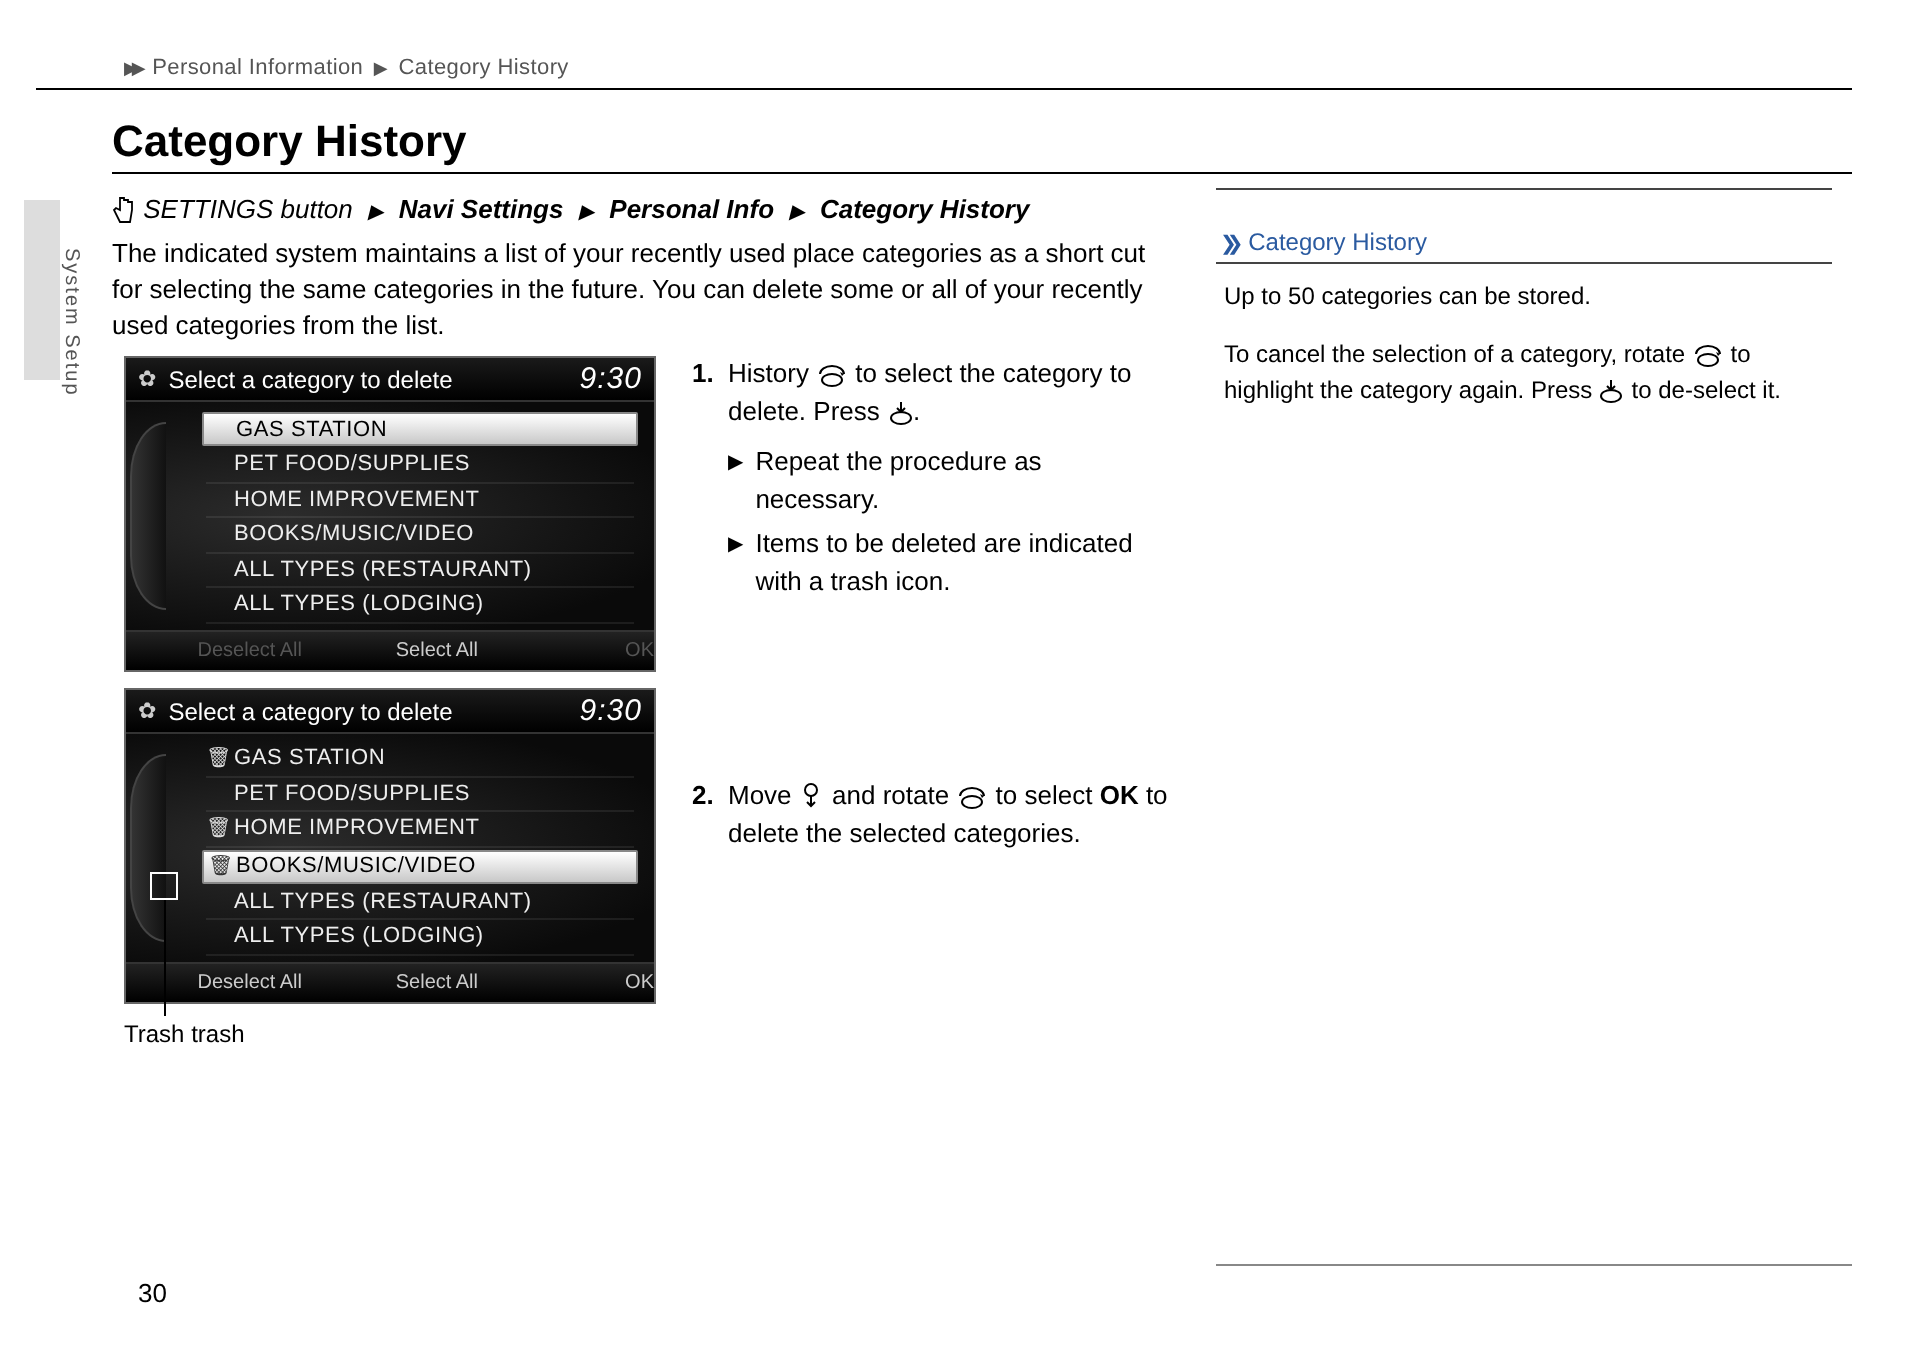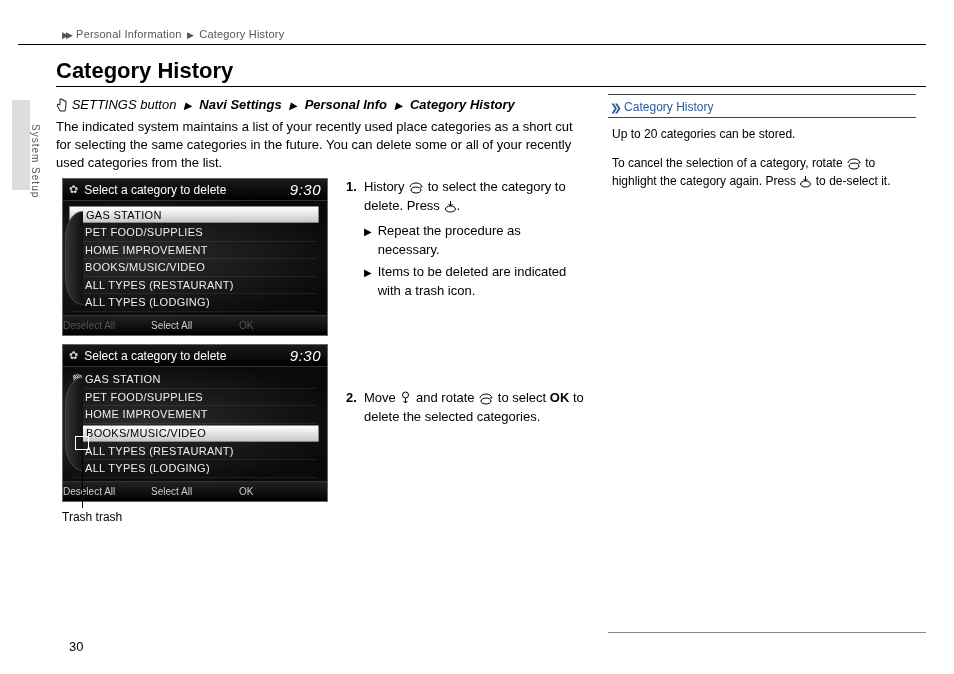--- a/index.html
+++ b/index.html
@@ -85,21 +85,21 @@
     padding: 0 6px;
     font-size: 12px;
     border-bottom: 1px solid #333;
   }
   .shot-head .gear { margin-right:6px; color:#ccc; font-size:11px;}
   .shot-head .clock { margin-left:auto; font-weight:normal; font-size:15px; font-style: italic; letter-spacing:0.5px;text-align:center;}
   .shot-body {
     position: relative;
     height: 114px;
     background: radial-gradient(ellipse at 30% 50%, #2c2c2c, #0a0a0a 80%);
-    padding: 4px 10px 0 8px;
+    padding: 4px 10px 0 40px;
   }
   .shot-row {
     height: 17.5px;
     font-size: 11px;
     color:#eee;
     display:flex;
     align-items:center;
     border-bottom: 1px solid rgba(255,255,255,0.08);
     letter-spacing: 0.3px;
   }
@@ -116,21 +116,21 @@
   .shot-row.highlight .trashmark { color:#333; }
   .shot-foot {
     display:flex;
     height: 20px;
     align-items:center;
     background: linear-gradient(#222,#000);
     font-size: 10px;
     color:#ccc;
     border-top:1px solid #333;
   }
-  .shot-foot div { flex:1; text-align:left; }
+  .shot-foot div { flex:1; text-align:right; }
   .shot-foot .dim { color:#555; }
   .arc {
     position:absolute; left:2px; top:10px; bottom:10px; width:18px;
     border:1px solid #444; border-right:none;
     border-radius: 40px 0 0 40px / 60px 0 0 60px;
     background: linear-gradient(90deg,#333,#111);
   }
   .cursor-box {
     position:absolute;
     border: 1px solid #fff;
@@ -167,21 +167,21 @@
   
   .side-col {
     position:absolute;
     top: 94px; left: 608px;
     width: 308px;
     font-size: 12px;
   }
   .side-col-head {
     border-top: 1px solid #444;
     border-bottom: 1px solid #444;
-    padding: 5px 0 3px 2px;
+    padding: 19px 0 3px 2px;
     color:#2a5aa0;
     font-size: 12px;
     margin-bottom: 8px;
   }
   .side-col-head .chev { color:#2a5aa0; letter-spacing:-5px; font-size:10px; margin-right:4px;}
   .side-col p { margin: 0 0 12px 4px; line-height:1.45; }
   .page-num {
     position:absolute;
     bottom: 20px; left: 30px;
     font-size: 13px;
@@ -348,21 +348,21 @@
         </svg><span> to select </span><b>OK</b><span> to delete the selected categories.</span>
     </div>
   </div>
 </div>
 
 <div class="side-col">
   <div class="side-col-head">
     <span class="chev">❯❯</span>
     <span>Category History</span>
   </div>
-  <p>Up to 20 categories can be stored.</p>
+  <p>Up to 50 categories can be stored.</p>
   <p>
     <span>To cancel the selection of a category, rotate </span><svg class="ico" width="16" height="13">
         <ellipse cx="8" cy="9" rx="5" ry="3" fill="none" stroke="#000"></ellipse>
         <path d="M2 6 A6 4 0 0 1 14 6" fill="none" stroke="#000"></path>
         <path d="M14 6 l-2 -1 l1 2 z" fill="#000"></path>
       </svg><span> to highlight the category again. Press </span><svg class="ico" width="13" height="13">
         <ellipse cx="6.5" cy="9" rx="5" ry="3" fill="none" stroke="#000"></ellipse>
         <line x1="6.5" y1="1" x2="6.5" y2="6" stroke="#000"></line>
         <path d="M4.5 4 l2 2 l2 -2" fill="none" stroke="#000"></path>
       </svg><span> to de-select it.</span>

